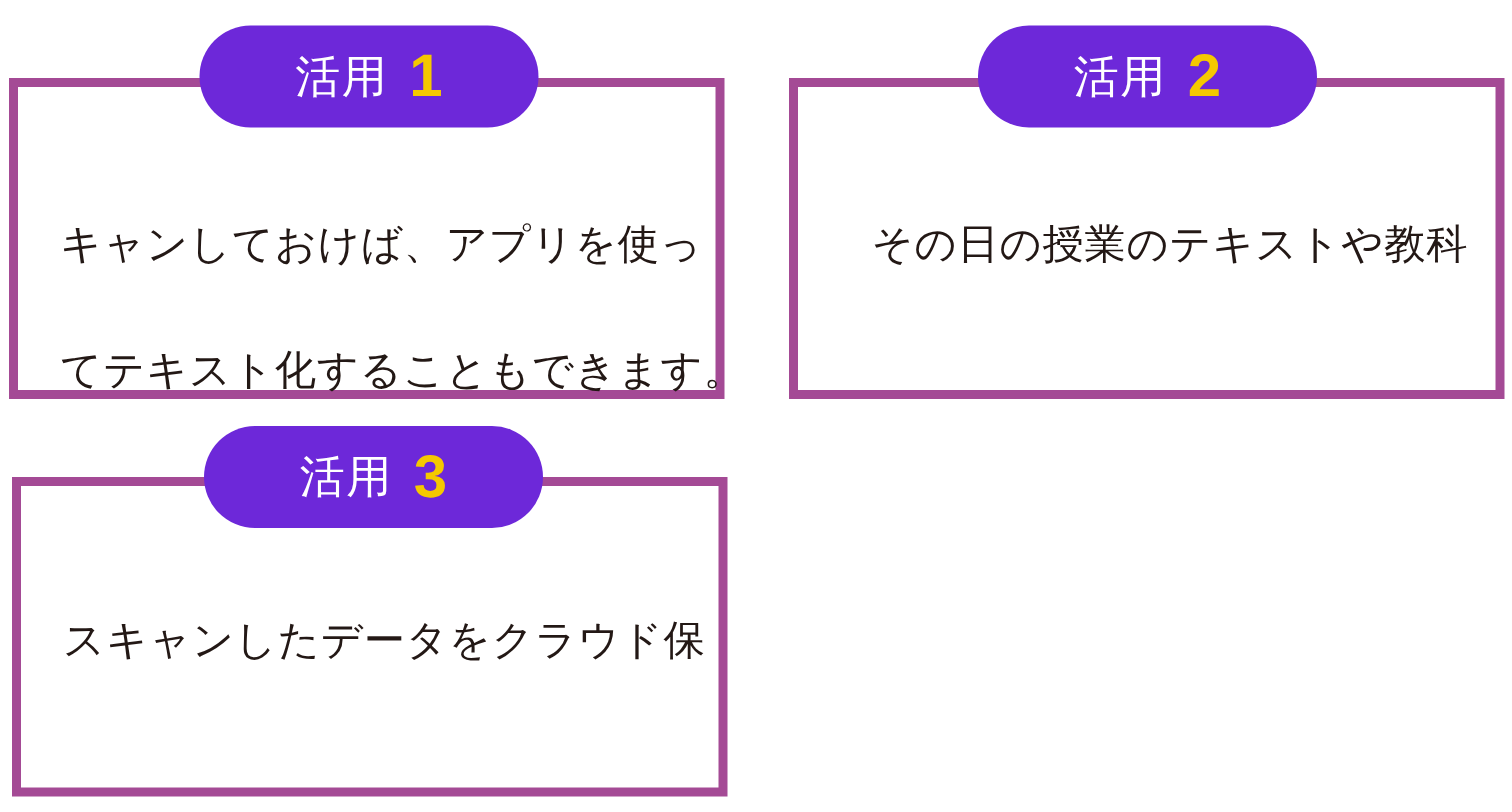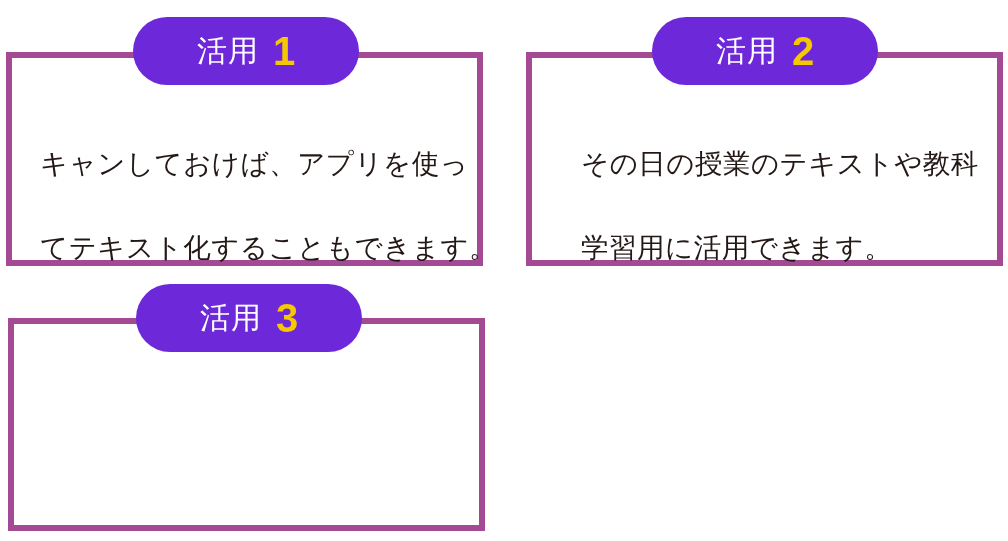--- a/index.html
+++ b/index.html
@@ -53,23 +53,23 @@
   <div>てテキスト化することもできます。</div>
 </div>
 
 <div class="card" style="left:526px; top:52px; width:477px; height:214px;"></div>
 <div class="pill" style="left:652px; top:17px;">
   <span class="pill-label">活用</span>
   <span class="pill-num">2</span>
 </div>
 <div class="body-text" style="left:561px; top:100px;margin-left:20px;">
   <div>その日の授業のテキストや教科</div>
-  <div>学習用に活用できます。</div>
 </div>
 
 <div class="card" style="left:8px; top:318px; width:477px; height:213px;"></div>
 <div class="pill" style="left:136px; top:284px;">
   <span class="pill-label">活用</span>
   <span class="pill-num">3</span>
 </div>
 <div class="body-text" style="left:42px; top:364px;">
+  <div>スキャンしたデータをクラウド保</div>
   
 </div>
 
 </body></html>

